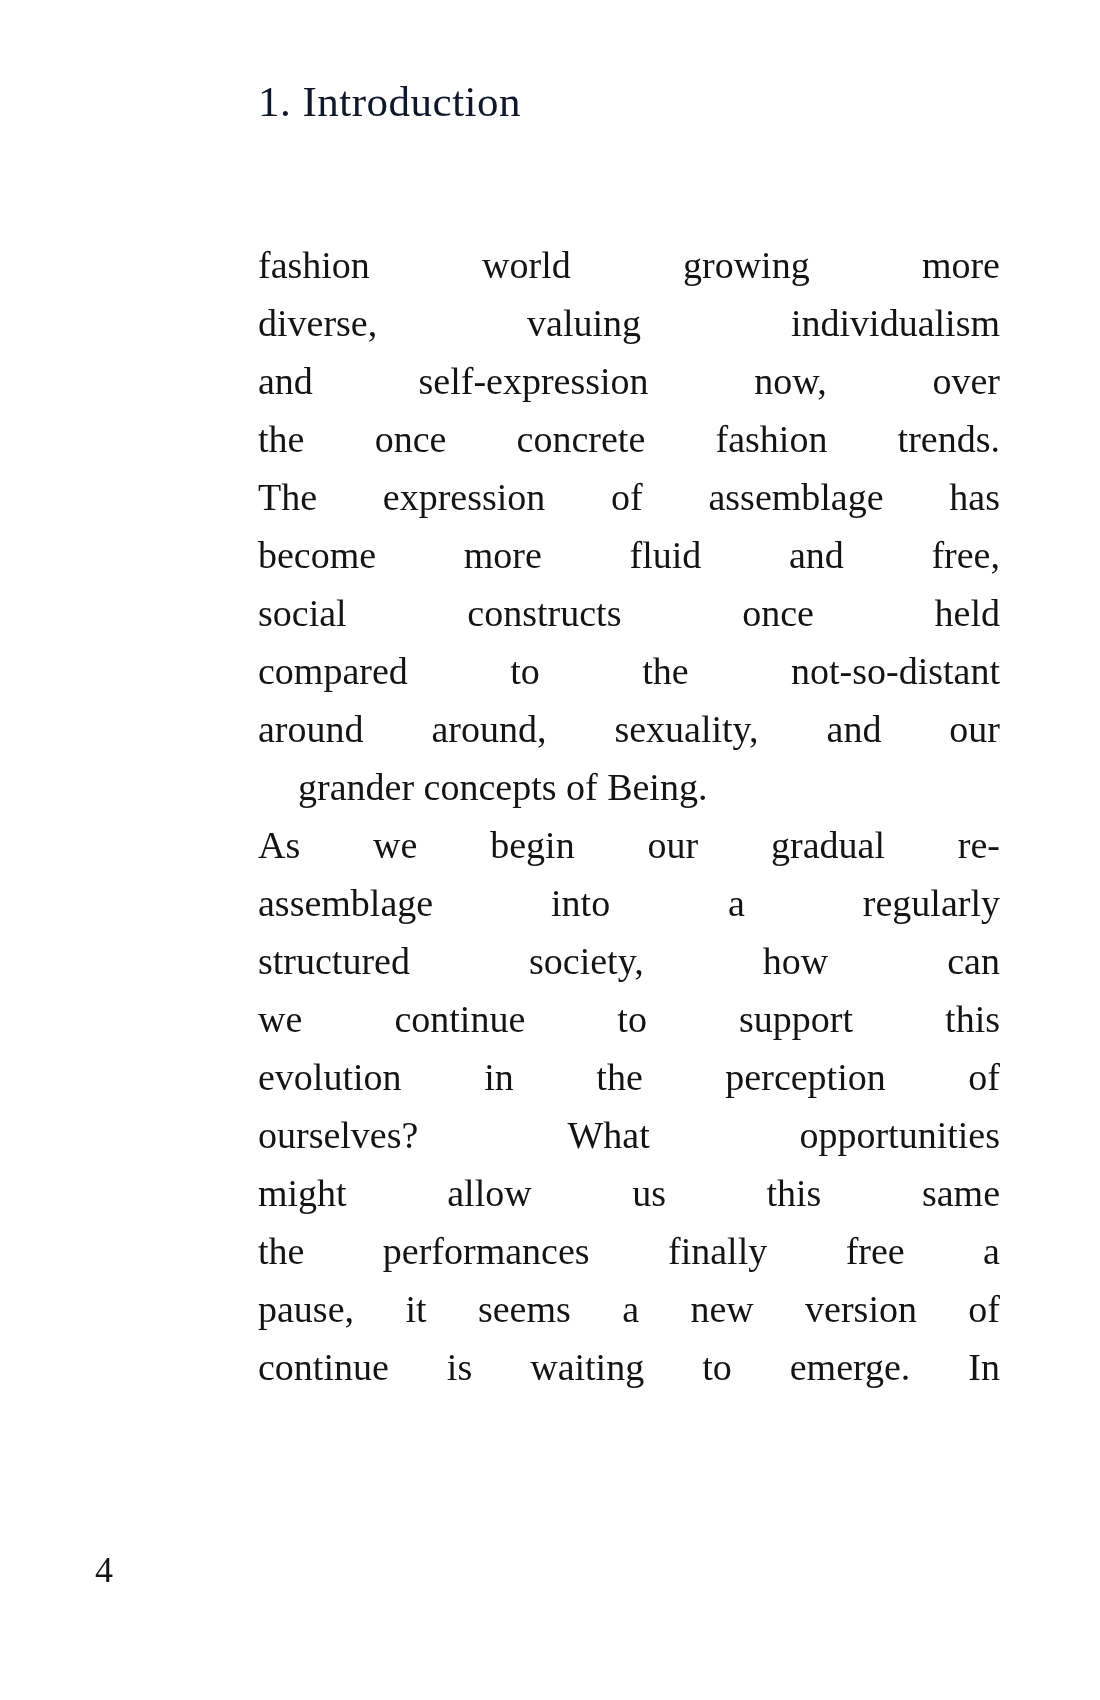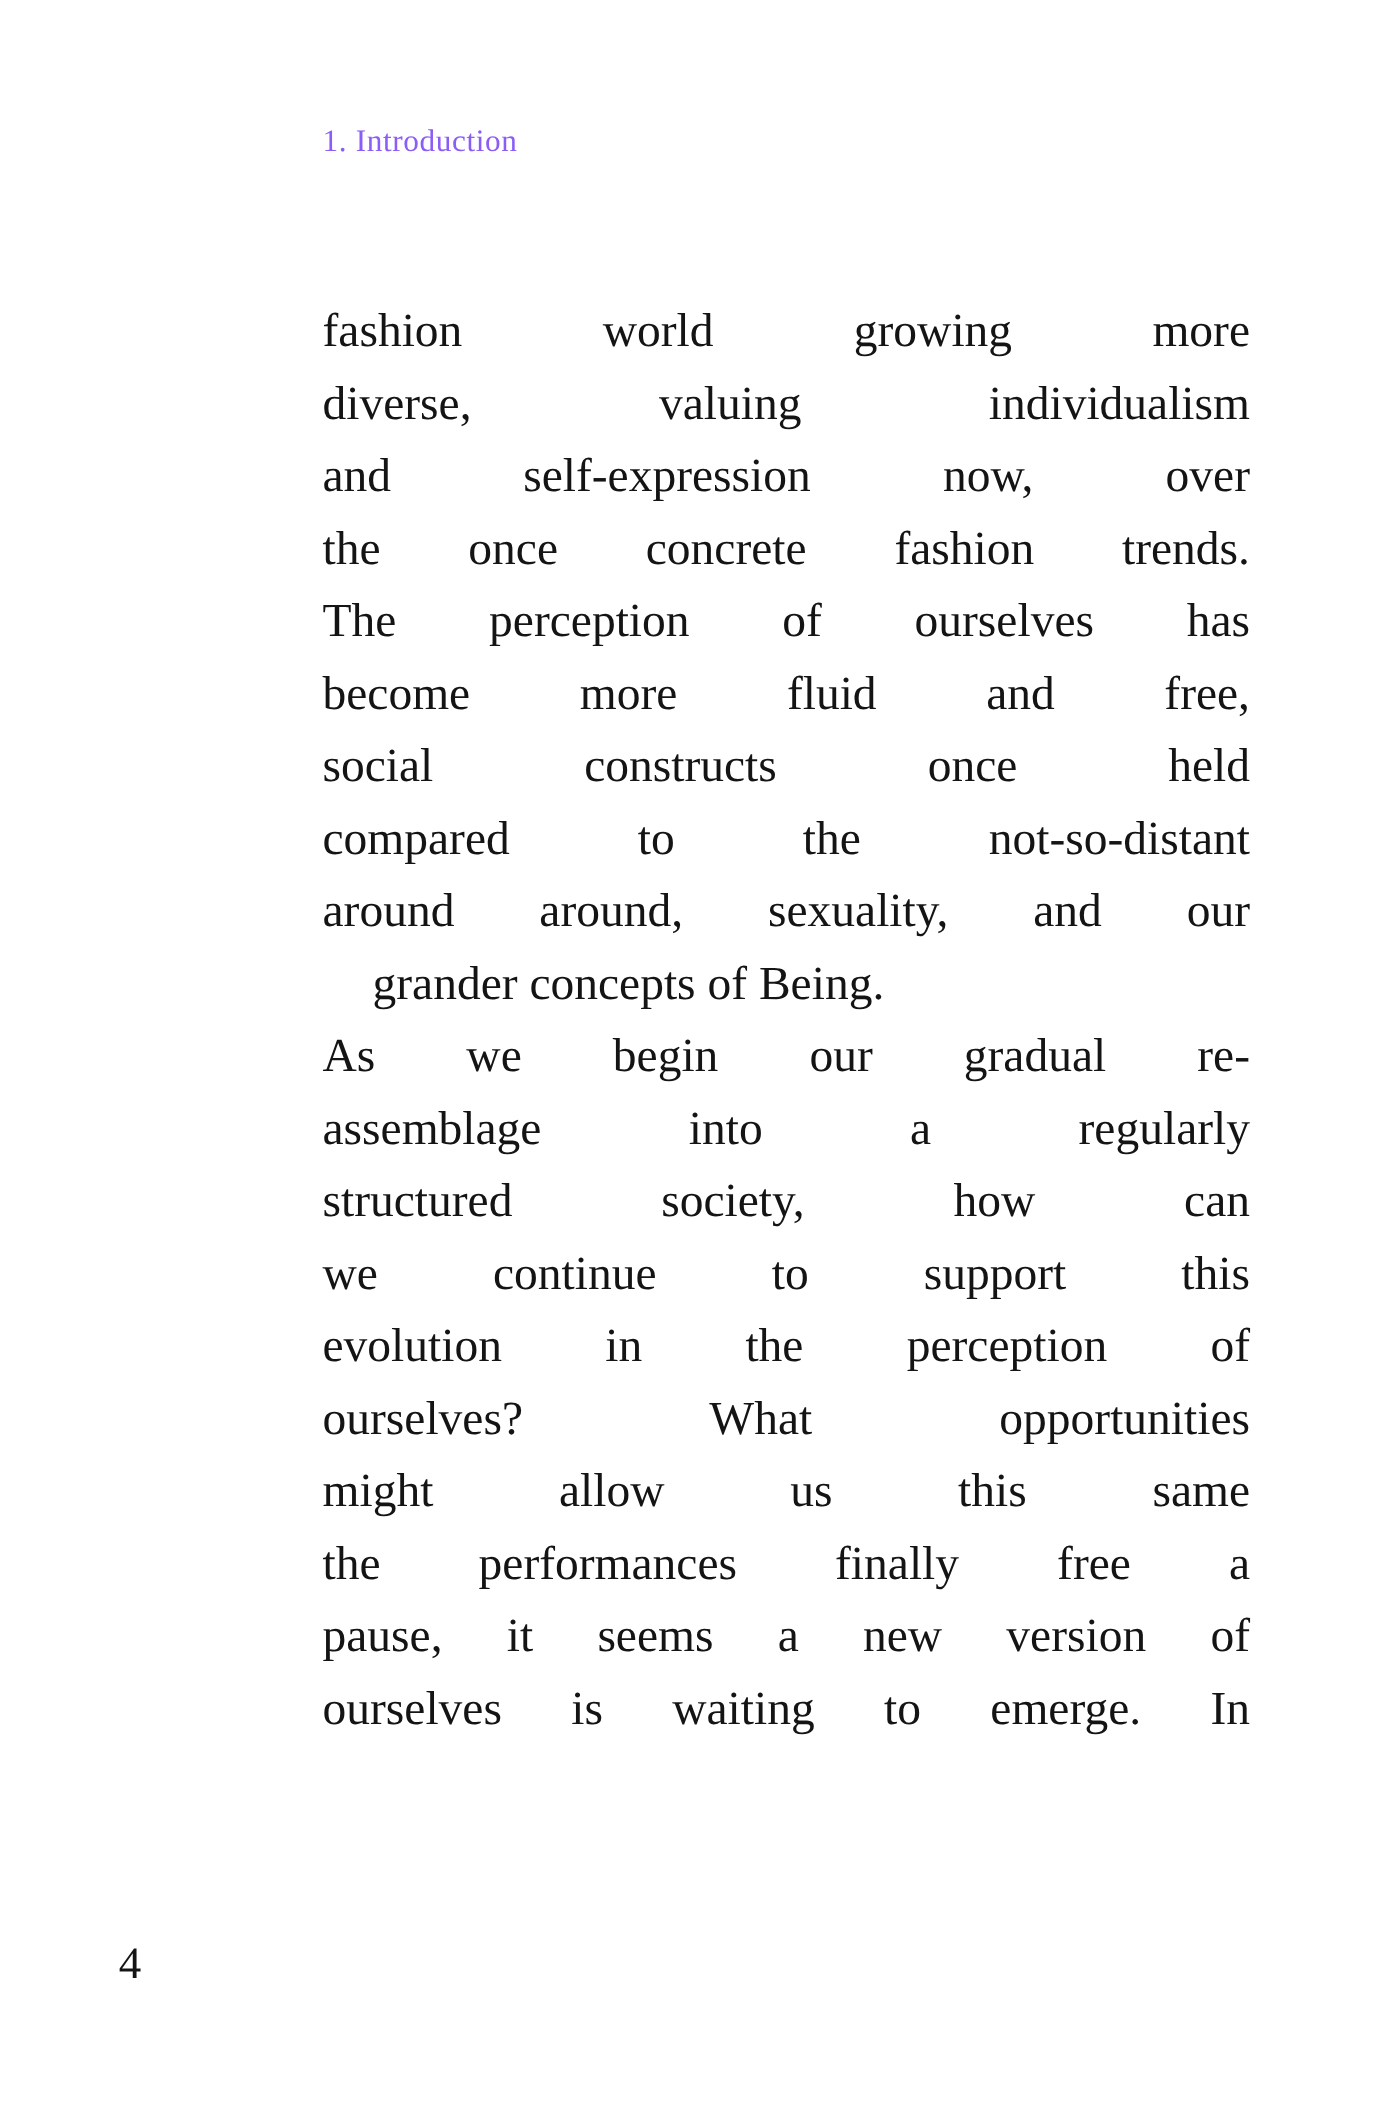--- a/index.html
+++ b/index.html
@@ -12,25 +12,25 @@
     width: 1100px;
     height: 1700px;
     background: #ffffff;
     font-family: "Liberation Serif", "DejaVu Serif", serif;
     color: #141414;
     overflow: hidden;
   }
   .running-header {
     position: absolute;
     left: 258px;
-    top: 96px;
-    font-size: 25px;
+    top: 84px;
+    font-size: 43px;
     line-height: 36px;
     letter-spacing: 0.5px;
-    color: #8b5cf6;
+    color: #0f172a;
     white-space: nowrap;
   }
   .body-text {
     position: absolute;
     left: 258px;
     top: 236px;
     width: 742px;
     font-size: 38px;
     line-height: 58px;
     color: #141414;
@@ -64,38 +64,38 @@
 
   <div class="running-header">1. Introduction</div>
 
   <div class="body-text">
 
     <div class="para">
       <div class="line">fashion world growing more</div>
       <div class="line">diverse, valuing individualism</div>
       <div class="line">and self-expression now, over</div>
       <div class="line">the once concrete fashion trends.</div>
-      <div class="line">The perception of ourselves has</div>
+      <div class="line">The expression of assemblage has</div>
       <div class="line">become more fluid and free,</div>
       <div class="line">social constructs once held</div>
       <div class="line">compared to the not-so-distant</div>
       <div class="line">around around, sexuality, and our</div>
       <div class="line left">grander concepts of Being.</div>
     </div>
 
     <div class="para">
       <div class="line">As we begin our gradual re-</div>
       <div class="line">assemblage into a regularly</div>
       <div class="line">structured society, how can</div>
       <div class="line">we continue to support this</div>
       <div class="line">evolution in the perception of</div>
       <div class="line">ourselves? What opportunities</div>
       <div class="line">might allow us this same</div>
       <div class="line">the performances finally free a</div>
       <div class="line">pause, it seems a new version of</div>
-      <div class="line">ourselves is waiting to emerge. In</div>
+      <div class="line">continue is waiting to emerge. In</div>
     </div>
 
   </div>
 
   <div class="page-number">4</div>
 
 </div>
 
 </body></html>

